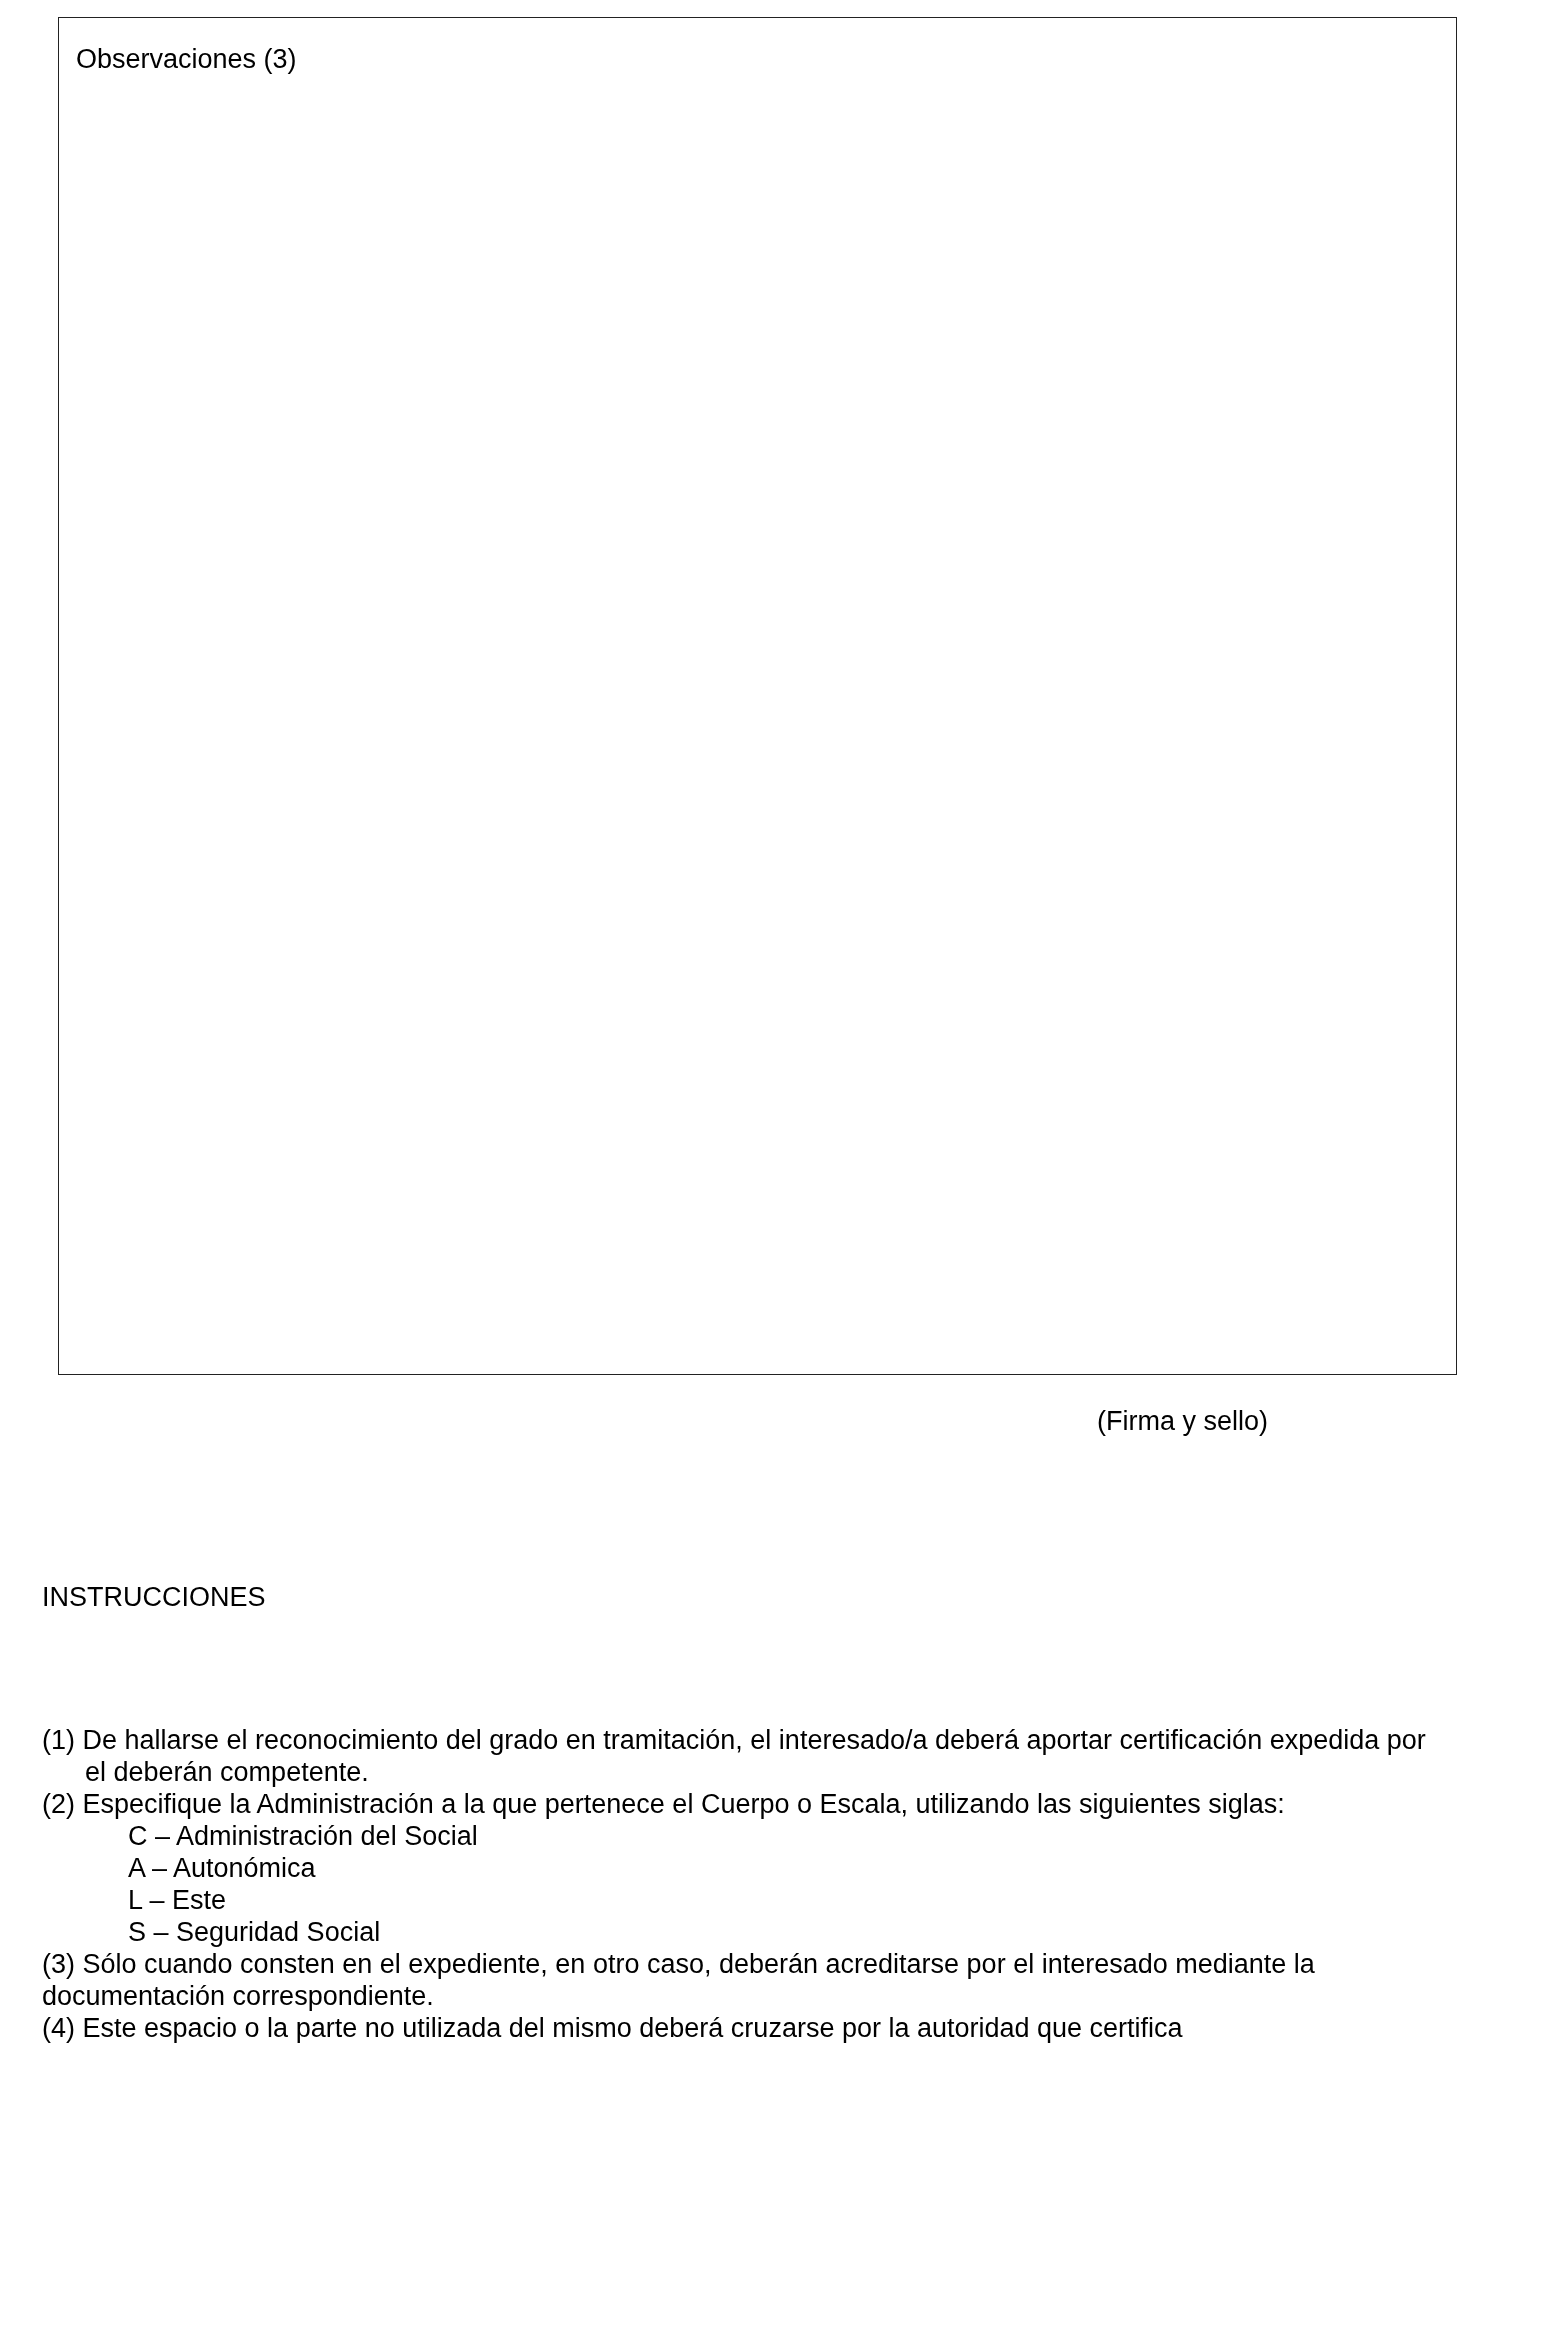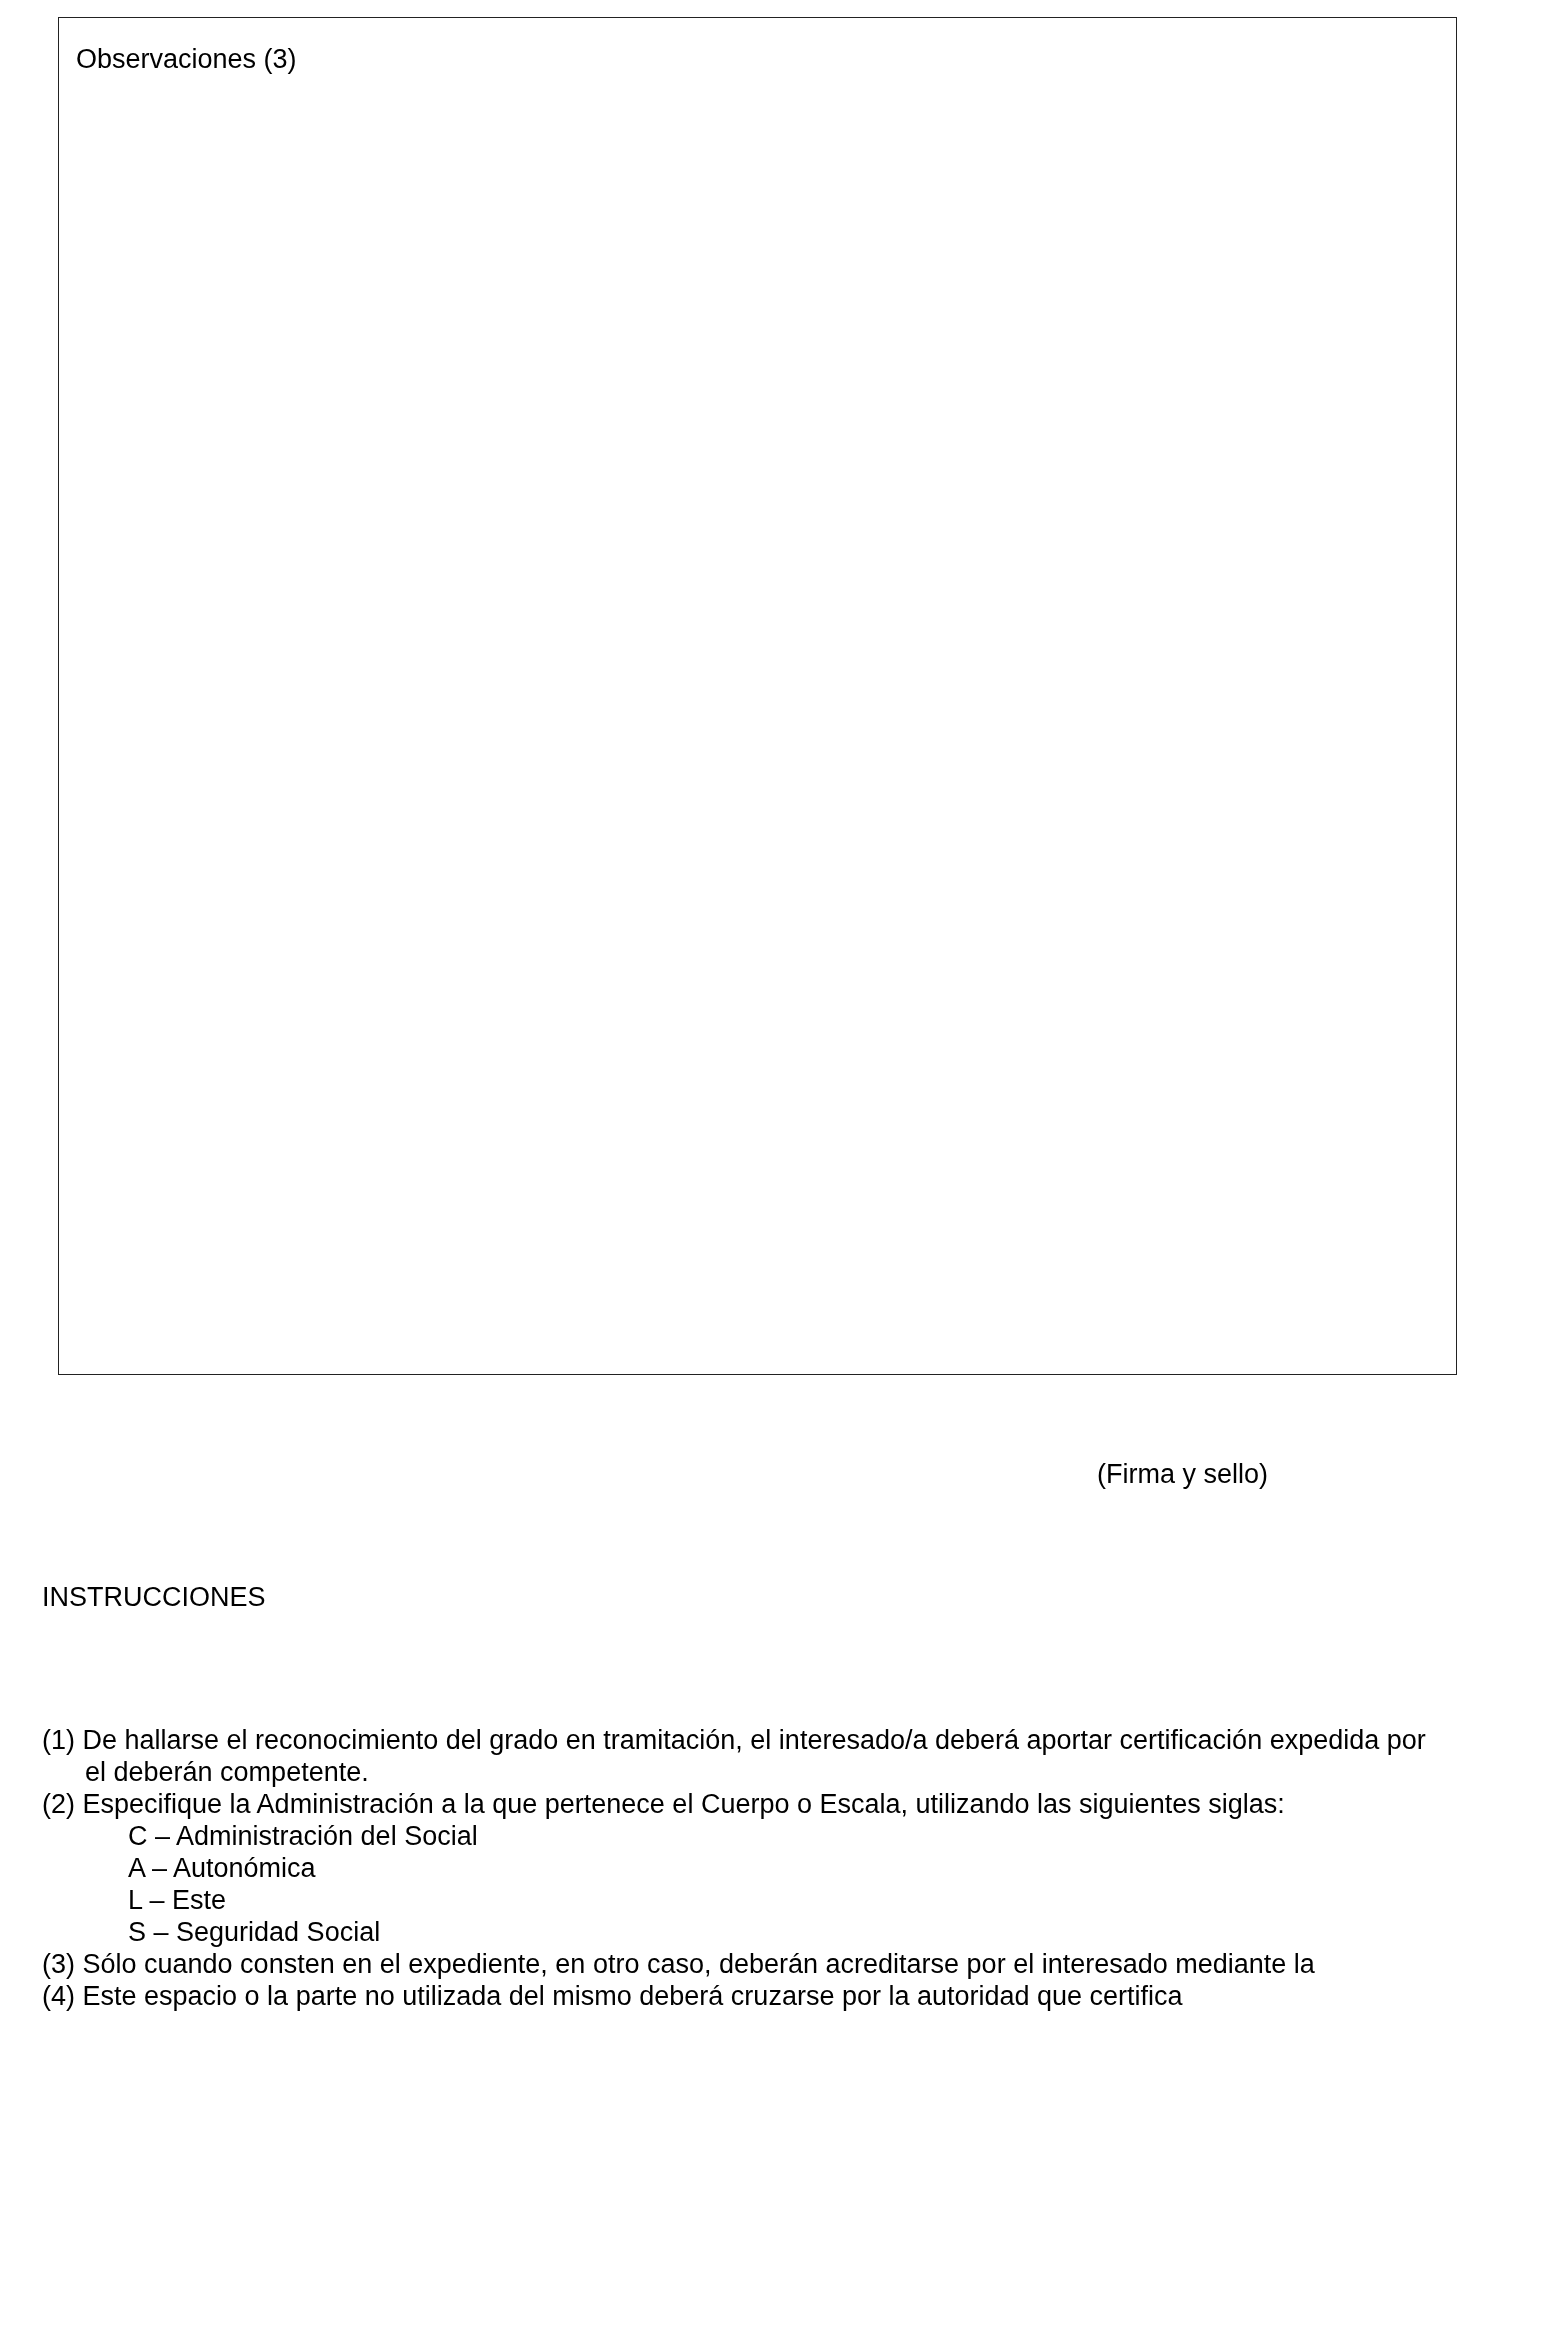--- a/index.html
+++ b/index.html
@@ -27,21 +27,21 @@
   .obs-label {
     position: absolute;
     left: 17px;
     top: 25px;
     line-height: 32px;
     white-space: nowrap;
   }
   .signature {
     position: absolute;
     left: 1097px;
-    top: 1458px;
+    top: 1405px;
     line-height: 32px;
     white-space: nowrap;
   }
   .instructions-title {
     position: absolute;
     left: 42px;
     top: 1581px;
     line-height: 32px;
     white-space: nowrap;
   }
@@ -75,15 +75,16 @@
 
 <div class="instructions-list">
   <span class="line">(1) De hallarse el reconocimiento del grado en tramitación, el interesado/a deberá aportar certificación expedida por</span>
   <span class="line indent-cont">el deberán competente.</span>
   <span class="line">(2) Especifique la Administración a la que pertenece el Cuerpo o Escala, utilizando las siguientes siglas:</span>
   <span class="line indent-sub">C – Administración del Social</span>
   <span class="line indent-sub">A – Autonómica</span>
   <span class="line indent-sub">L – Este</span>
   <span class="line indent-sub">S – Seguridad Social</span>
   <span class="line">(3) Sólo cuando consten en el expediente, en otro caso, deberán acreditarse por el interesado mediante la</span>
+  <span class="line">documentación correspondiente.</span>
   <span class="line">(4) Este espacio o la parte no utilizada del mismo deberá cruzarse por la autoridad que certifica</span>
 </div>
 
 
 </body></html>

